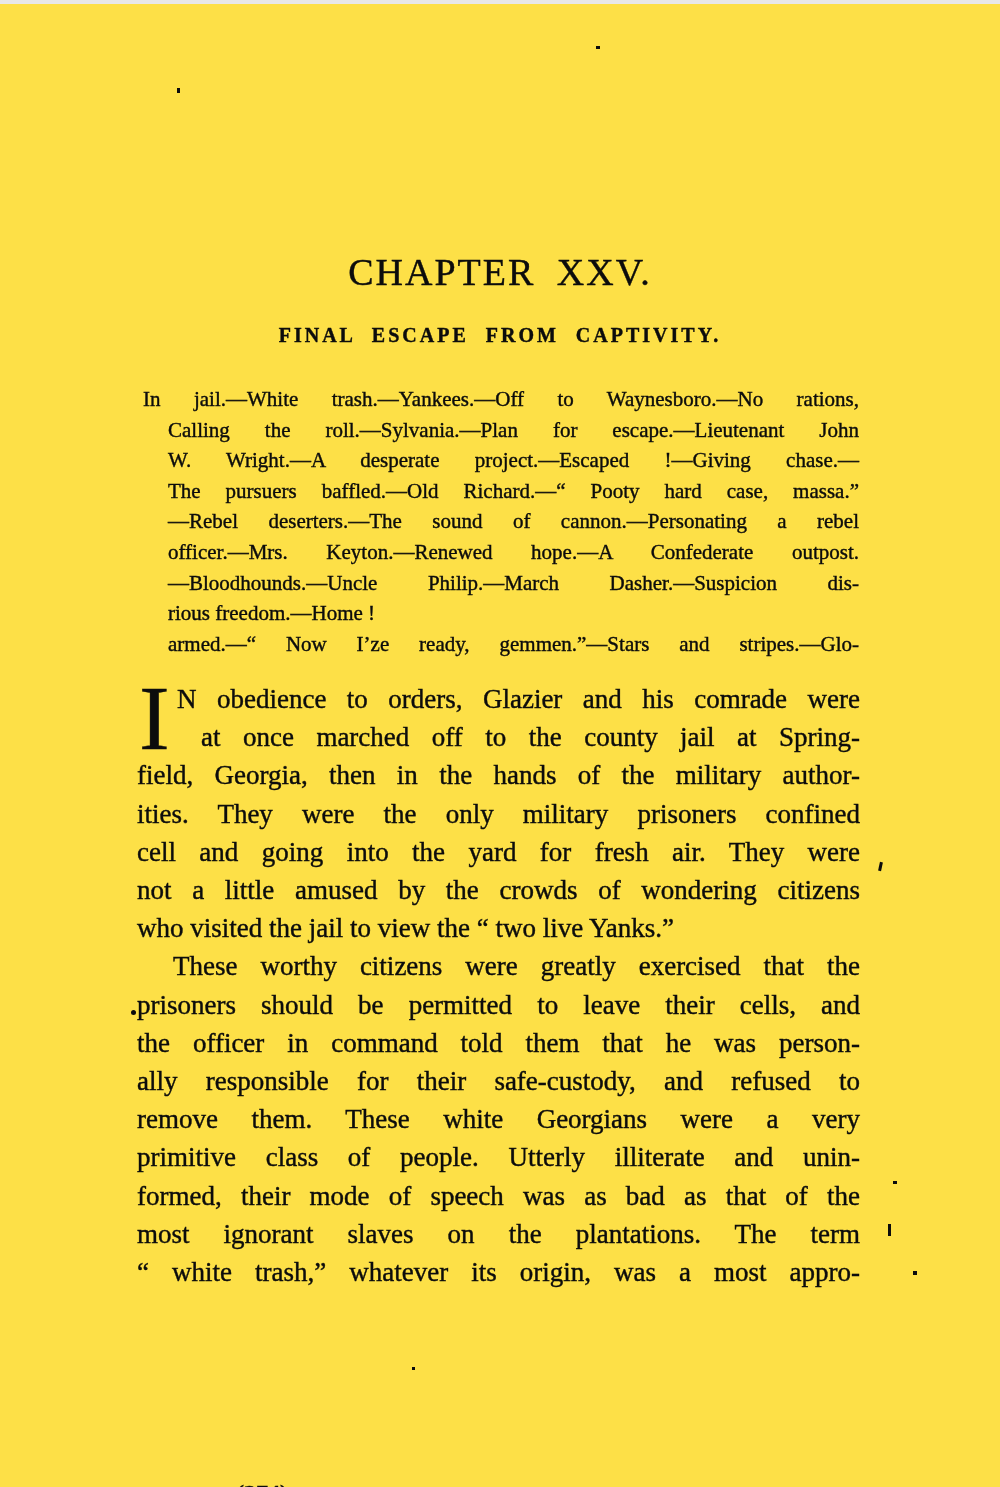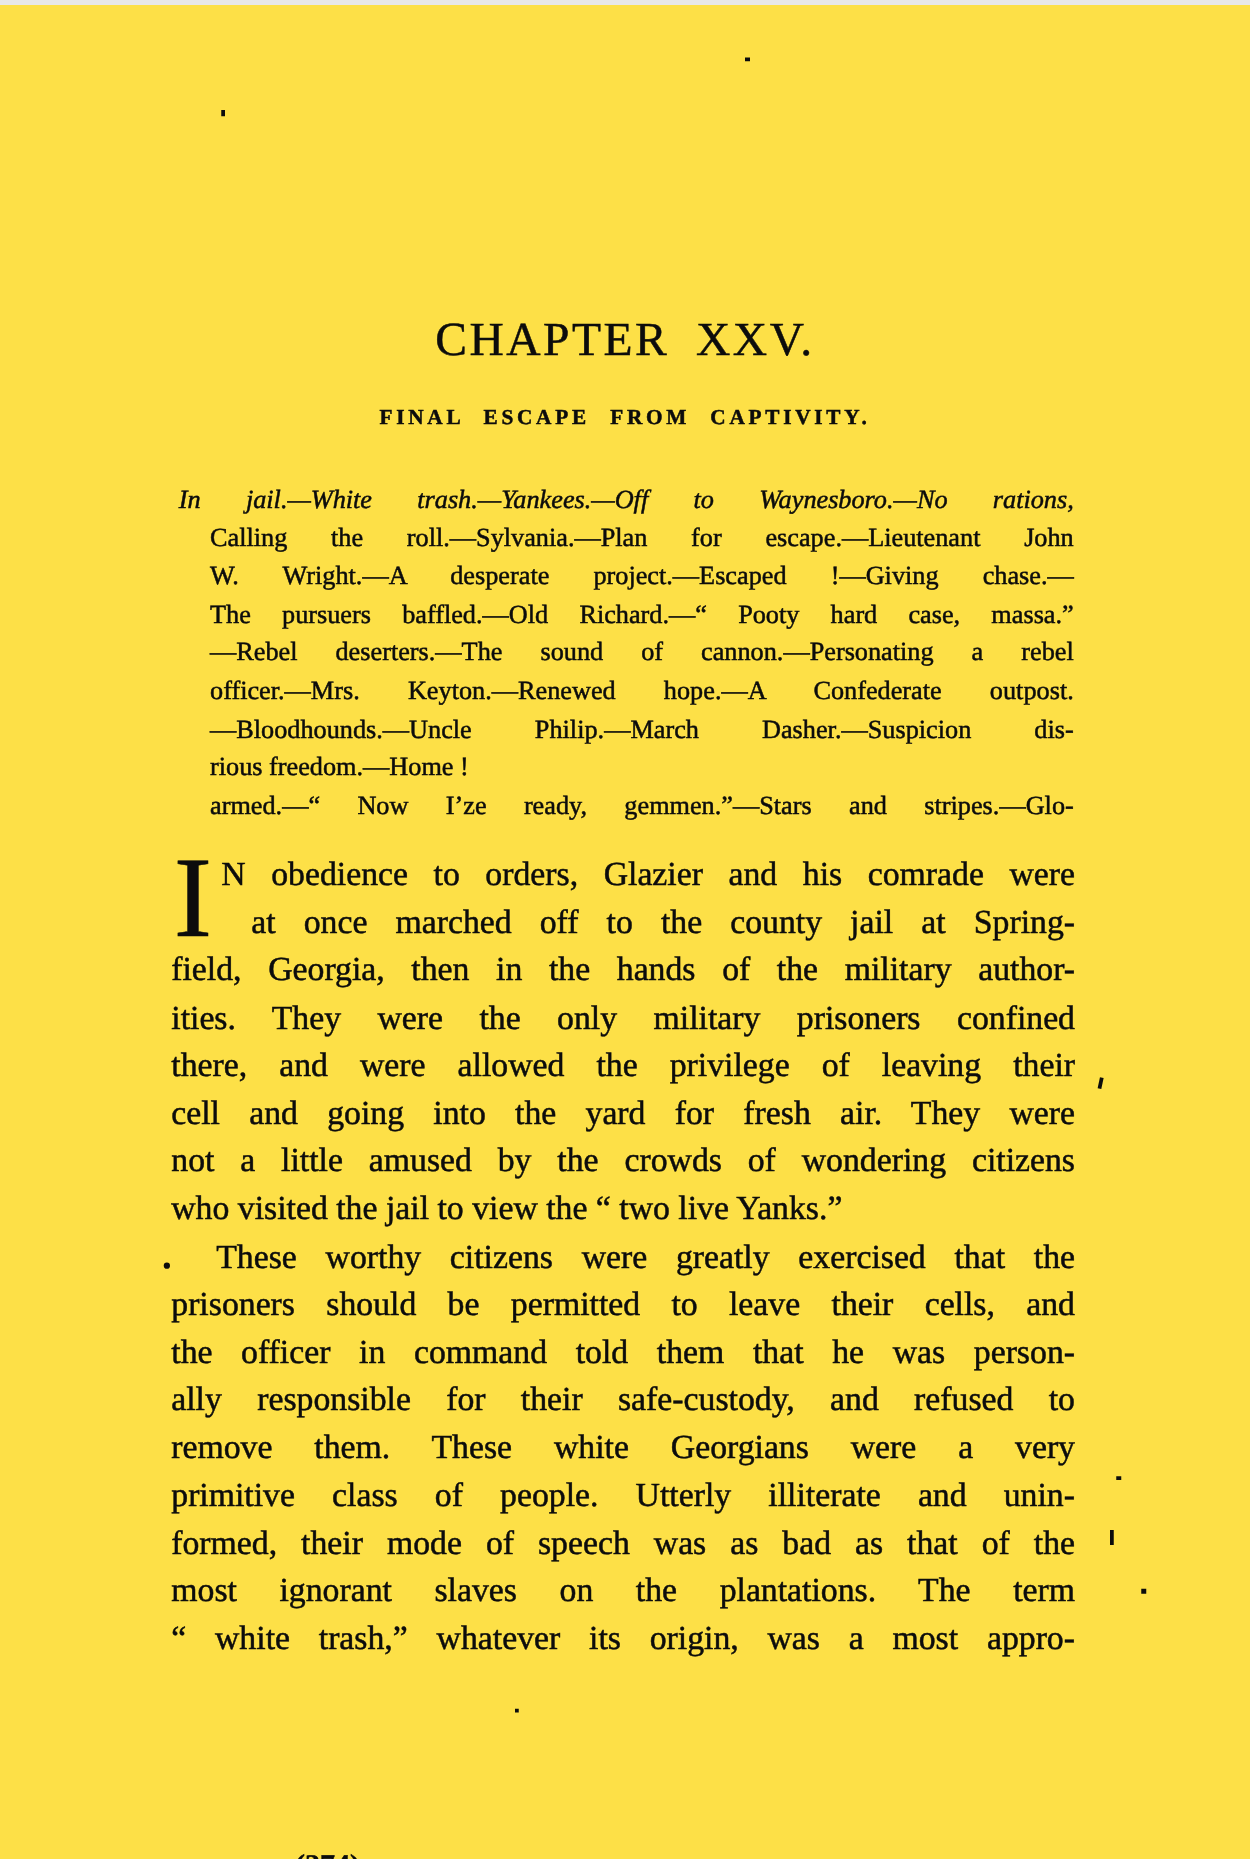--- a/index.html
+++ b/index.html
@@ -29,41 +29,41 @@
     letter-spacing: 2px;
     word-spacing: 10px;
     margin: 0;
   }
   .chapter-subtitle {
     position: absolute;
     top: 320px;
     left: 0;
     right: 0;
     text-align: center;
-    font-size: 17px;
+    font-size: 20px;
     font-weight: bold;
     letter-spacing: 3px;
     word-spacing: 9px;
     margin: 0;
   }
   .synopsis {
     position: absolute;
     top: 380px;
     left: 143px;
     width: 716px;
     font-size: 21px;
   }
   .syn-line {
     line-height: 30.6px;
     padding-left: 25px;
     text-align: justify;
     text-align-last: justify;
     white-space: normal;
   }
-  .syn-line.first { padding-left: 0; font-style: italic; }
+  .syn-line.first { padding-left: 0; }
   .syn-line.last  { text-align-last: left; }
   .body-text {
     position: absolute;
     top: 676px;
     left: 137px;
     width: 723px;
     font-size: 27px;
   }
   .b-line {
     line-height: 38.2px;
@@ -123,21 +123,20 @@
     <div class="syn-line last">rious freedom.—Home !</div>
     <div class="syn-line">armed.—“ Now I’ze ready, gemmen.”—Stars and stripes.—Glo-</div>
   </div>
 
   <div class="body-text">
     <span class="drop-cap">I</span>
     <div class="b-line dc1">N obedience to orders, Glazier and his comrade were</div>
     <div class="b-line dc2">at once marched off to the county jail at Spring-</div>
     <div class="b-line">field, Georgia, then in the hands of the military author-</div>
     <div class="b-line">ities.  They were the only military prisoners confined</div>
-    <div class="b-line">there, and were allowed the privilege of leaving their</div>
     <div class="b-line">cell and going into the yard for fresh air.  They were</div>
     <div class="b-line">not a little amused by the crowds of wondering citizens</div>
     <div class="b-line para-end">who visited the jail to view the “ two live Yanks.”</div>
     <div class="b-line para-start">These worthy citizens were greatly exercised that the</div>
     <div class="b-line">prisoners should be permitted to leave their cells, and</div>
     <div class="b-line">the officer in command told them that he was person-</div>
     <div class="b-line">ally responsible for their safe-custody, and refused to</div>
     <div class="b-line">remove them.  These white Georgians were a very</div>
     <div class="b-line">primitive class of people.  Utterly illiterate and unin-</div>
     <div class="b-line">formed, their mode of speech was as bad as that of the</div>

